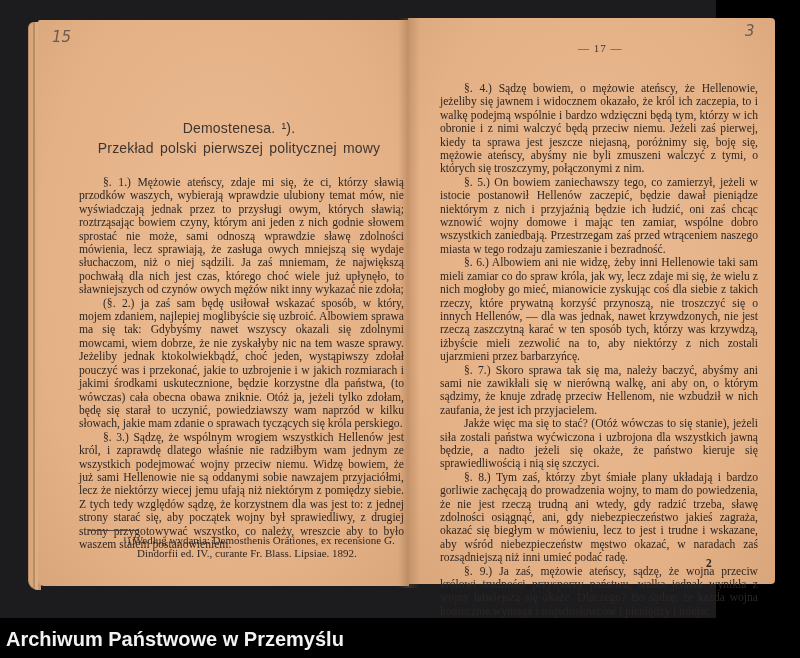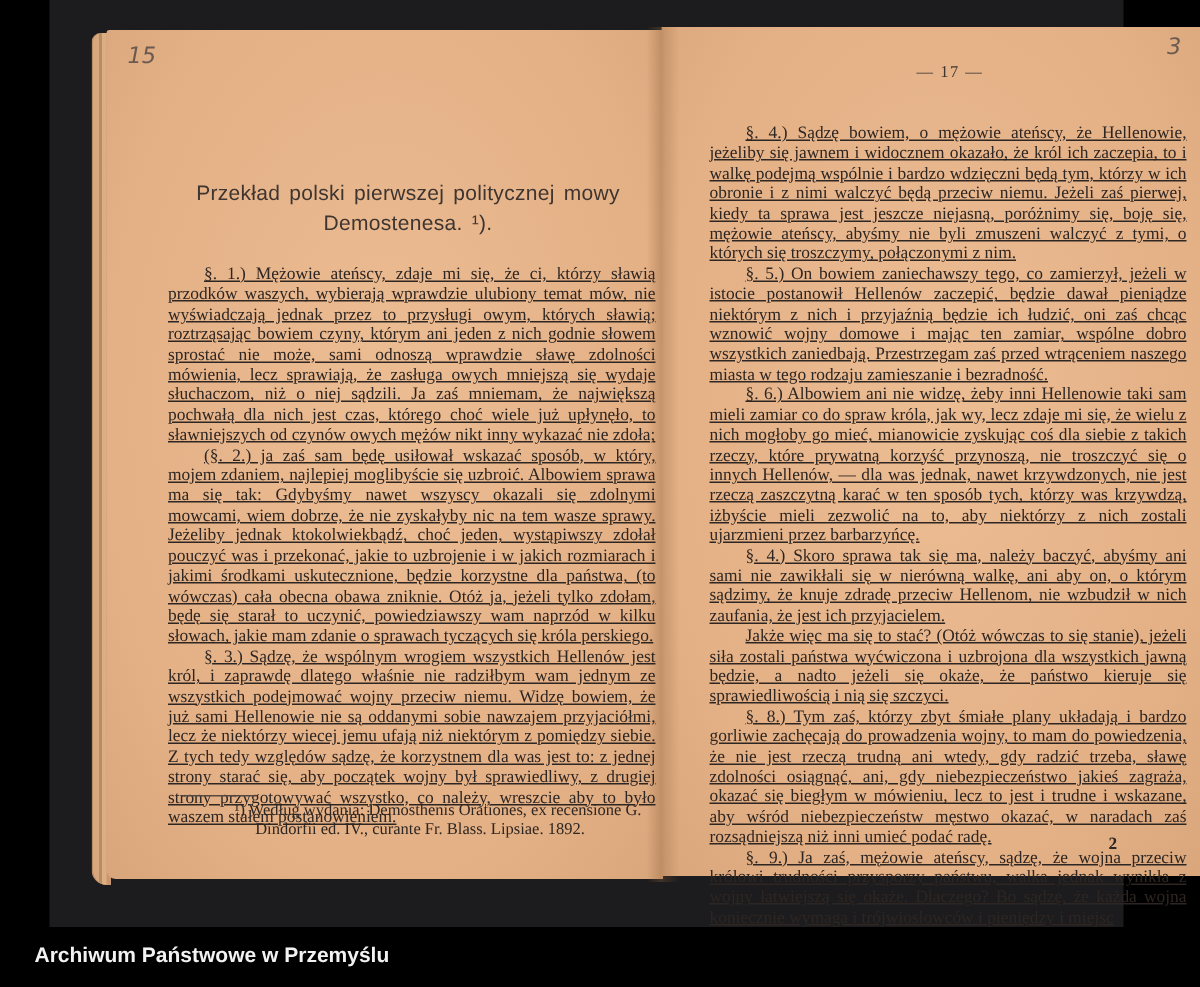--- a/index.html
+++ b/index.html
@@ -5,21 +5,20 @@
   html, body { margin:0; padding:0; }
   body {
     width:800px; height:658px; overflow:hidden;
     background:#000;
     position:relative;
     font-family:"Liberation Serif", serif;
   }
   .scan {
     position:absolute; left:0; top:0; width:716px; height:618px;
     background:#1c1c1e;
-    margin-left:33px;
   }
   .stack {
     position:absolute; left:28px; top:22px; width:12px; height:568px;
     background:#d9a77c;
     border-left:1px solid #b88c64;
     border-radius:6px 0 0 10px;
     box-shadow: inset -3px 0 0 #c89770, inset -6px 0 0 #deae83, inset -8px 0 0 #b88c64;
   }
   .page {
     position:absolute; top:20px;
@@ -39,76 +38,75 @@
   .hand-left { left:52px; top:28px; }
   .hand-right { left:745px; top:22px; }
   .title {
     position:absolute; left:70px; top:118px; width:338px; text-align:center;
     font-family:"Liberation Sans", sans-serif; font-size:14px; line-height:20px; color:#3e3530;
     letter-spacing:0.2px; word-spacing:2px;
   }
   .text {
     position:absolute; font-size:11.6px; line-height:13.4px; color:#2e2622;
     text-align:justify;
-    text-decoration:underline;
   }
   .text p { margin:0; text-indent:24px; }
   .col-left { left:79px; top:176px; width:325px; }
   .col-right { left:440px; top:82px; width:318px; }
   .rule { position:absolute; left:88px; top:530px; width:50px; border-top:1px solid #554840; }
   .footnote {
     position:absolute; left:88px; top:534px; width:318px; font-size:11px; line-height:13px; color:#2e2622;text-align:center;
   }
   .footnote span.ind { display:inline-block; width:24px; }
   .running { position:absolute; left:578px; top:42px; font-size:11px; color:#3e3530; letter-spacing:1px; }
   .sig { position:absolute; left:706px; top:557px; font-size:11.5px; font-weight:bold; color:#2e2622; }
   .footer {
     position:absolute; left:0; top:618px; width:800px; height:40px; background:#000;
   }
   .footer-text {
     position:absolute; left:6px; top:10px; font-family:"Liberation Sans", sans-serif;
-    font-weight:bold; font-size:14px; color:#f2f2f2;margin-left:17px;
+    font-weight:bold; font-size:20px; color:#f2f2f2;
   }
 </style>
 </head>
 <body>
 
 <div class="scan">
   <div class="stack"></div>
 
   <div class="page page-left"></div>
   <div class="page page-right"></div>
   <div class="gutter"></div>
 
   <div class="hand hand-left">15</div>
   <div class="hand hand-right">3</div>
 
   <div class="title">
+    <div>Demostenesa. ¹).</div>
     <div>Przekład polski pierwszej politycznej mowy</div>
-    <div>Demostenesa. ¹).</div>
   </div>
 
   <div class="text col-left">
     <p>§. 1.) Mężowie ateńscy, zdaje mi się, że ci, którzy sławią przodków waszych, wybierają wprawdzie ulubiony temat mów, nie wyświadczają jednak przez to przysługi owym, których sławią; roztrząsając bowiem czyny, którym ani jeden z nich godnie słowem sprostać nie może, sami odnoszą wprawdzie sławę zdolności mówienia, lecz sprawiają, że zasługa owych mniejszą się wydaje słuchaczom, niż o niej sądzili. Ja zaś mniemam, że największą pochwałą dla nich jest czas, którego choć wiele już upłynęło, to sławniejszych od czynów owych mężów nikt inny wykazać nie zdoła;</p>
     <p>(§. 2.) ja zaś sam będę usiłował wskazać sposób, w który, mojem zdaniem, najlepiej moglibyście się uzbroić. Albowiem sprawa ma się tak: Gdybyśmy nawet wszyscy okazali się zdolnymi mowcami, wiem dobrze, że nie zyskałyby nic na tem wasze sprawy. Jeżeliby jednak ktokolwiekbądź, choć jeden, wystąpiwszy zdołał pouczyć was i przekonać, jakie to uzbrojenie i w jakich rozmiarach i jakimi środkami uskutecznione, będzie korzystne dla państwa, (to wówczas) cała obecna obawa zniknie. Otóż ja, jeżeli tylko zdołam, będę się starał to uczynić, powiedziawszy wam naprzód w kilku słowach, jakie mam zdanie o sprawach tyczących się króla perskiego.</p>
     <p>§. 3.) Sądzę, że wspólnym wrogiem wszystkich Hellenów jest król, i zaprawdę dlatego właśnie nie radziłbym wam jednym ze wszystkich podejmować wojny przeciw niemu. Widzę bowiem, że już sami Hellenowie nie są oddanymi sobie nawzajem przyjaciółmi, lecz że niektórzy wiecej jemu ufają niż niektórym z pomiędzy siebie. Z tych tedy względów sądzę, że korzystnem dla was jest to: z jednej strony starać się, aby początek wojny był sprawiedliwy, z drugiej strony przygotowywać wszystko, co należy, wreszcie aby to było waszem stałem postanowieniem.</p>
   </div>
 
   <div class="rule"></div>
   <div class="footnote">
     <span class="ind"></span><span>¹) Według wydania: Demosthenis Orationes, ex recensione G. Dindorfii ed. IV., curante Fr. Blass. Lipsiae. 1892.</span>
   </div>
 
   <div class="running">— 17 —</div>
 
   <div class="text col-right">
     <p>§. 4.) Sądzę bowiem, o mężowie ateńscy, że Hellenowie, jeżeliby się jawnem i widocznem okazało, że król ich zaczepia, to i walkę podejmą wspólnie i bardzo wdzięczni będą tym, którzy w ich obronie i z nimi walczyć będą przeciw niemu. Jeżeli zaś pierwej, kiedy ta sprawa jest jeszcze niejasną, poróżnimy się, boję się, mężowie ateńscy, abyśmy nie byli zmuszeni walczyć z tymi, o których się troszczymy, połączonymi z nim.</p>
     <p>§. 5.) On bowiem zaniechawszy tego, co zamierzył, jeżeli w istocie postanowił Hellenów zaczepić, będzie dawał pieniądze niektórym z nich i przyjaźnią będzie ich łudzić, oni zaś chcąc wznowić wojny domowe i mając ten zamiar, wspólne dobro wszystkich zaniedbają. Przestrzegam zaś przed wtrąceniem naszego miasta w tego rodzaju zamieszanie i bezradność.</p>
     <p>§. 6.) Albowiem ani nie widzę, żeby inni Hellenowie taki sam mieli zamiar co do spraw króla, jak wy, lecz zdaje mi się, że wielu z nich mogłoby go mieć, mianowicie zyskując coś dla siebie z takich rzeczy, które prywatną korzyść przynoszą, nie troszczyć się o innych Hellenów, — dla was jednak, nawet krzywdzonych, nie jest rzeczą zaszczytną karać w ten sposób tych, którzy was krzywdzą, iżbyście mieli zezwolić na to, aby niektórzy z nich zostali ujarzmieni przez barbarzyńcę.</p>
-    <p>§. 4.) Skoro sprawa tak się ma, należy baczyć, abyśmy ani sami nie zawikłali się w nierówną walkę, ani aby on, o którym sądzimy, że knuje zdradę przeciw Hellenom, nie wzbudził w nich zaufania, że jest ich przyjacielem.</p>
+    <p>§. 7.) Skoro sprawa tak się ma, należy baczyć, abyśmy ani sami nie zawikłali się w nierówną walkę, ani aby on, o którym sądzimy, że knuje zdradę przeciw Hellenom, nie wzbudził w nich zaufania, że jest ich przyjacielem.</p>
     <p>Jakże więc ma się to stać? (Otóż wówczas to się stanie), jeżeli siła zostali państwa wyćwiczona i uzbrojona dla wszystkich jawną będzie, a nadto jeżeli się okaże, że państwo kieruje się sprawiedliwością i nią się szczyci.</p>
     <p>§. 8.) Tym zaś, którzy zbyt śmiałe plany układają i bardzo gorliwie zachęcają do prowadzenia wojny, to mam do powiedzenia, że nie jest rzeczą trudną ani wtedy, gdy radzić trzeba, sławę zdolności osiągnąć, ani, gdy niebezpieczeństwo jakieś zagraża, okazać się biegłym w mówieniu, lecz to jest i trudne i wskazane, aby wśród niebezpieczeństw męstwo okazać, w naradach zaś rozsądniejszą niż inni umieć podać radę.</p>
     <p>§. 9.) Ja zaś, mężowie ateńscy, sądzę, że wojna przeciw królowi trudności przysporzy państwu, walka jednak wynikła z wojny łatwiejszą się okaże. Dlaczego? Bo sądzę, że każda wojna koniecznie wymaga i trójwiosłowców i pieniędzy i miejsc</p>
   </div>
 
   <div class="sig">2</div>
 </div>
 
 <div class="footer">
   <div class="footer-text">Archiwum Państwowe w Przemyślu</div>

